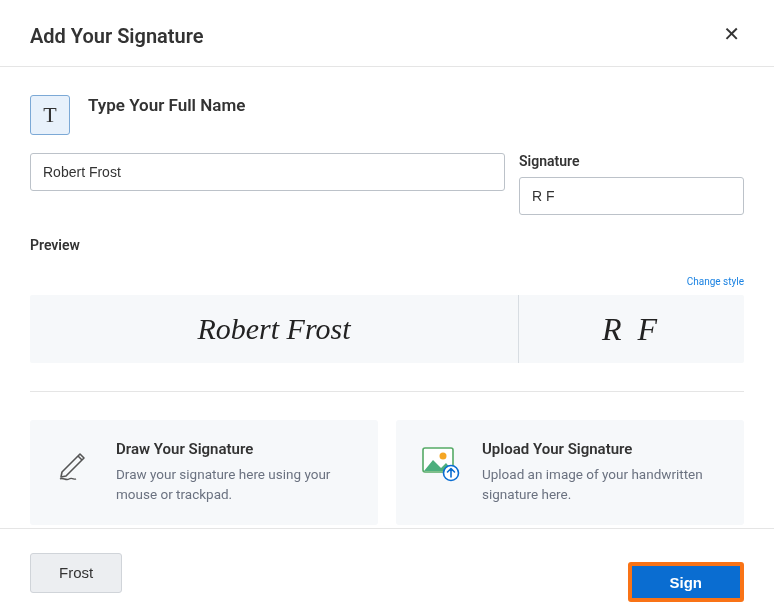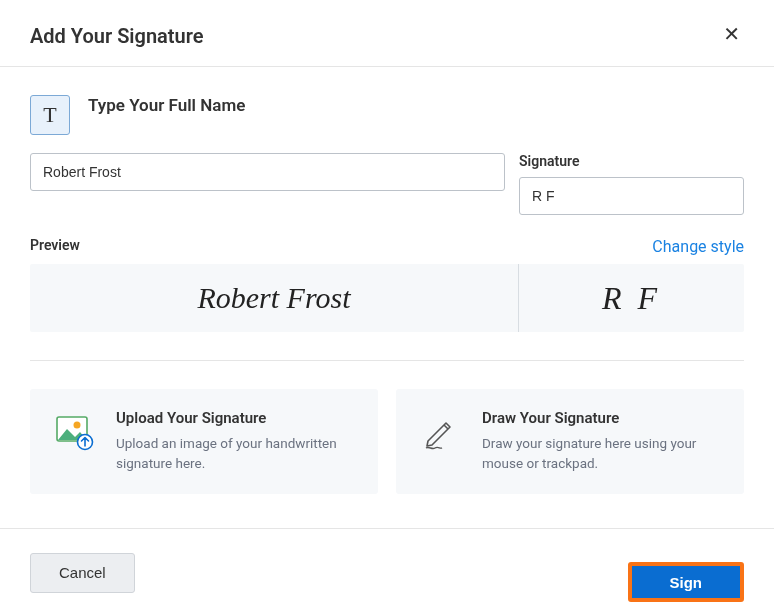--- a/index.html
+++ b/index.html
@@ -92,24 +92,25 @@
       display: flex;
       justify-content: space-between;
       margin-bottom: 8px;
     }
     .preview-label {
       font-size: 14px;
       font-weight: 600;
       color: #333;
     }
     .change-style {
-      font-size: 16px;
+      font-size: 10px;
       color: #1a82e2;
       text-decoration: none;
       cursor: pointer;
+      margin-top: 39px;
     }
     .preview-box {
       display: flex;
       background: #f6f8fa;
       border-radius: 2px;
       height: 68px;
       margin-bottom: 28px;
     }
     .preview-sig {
       flex: 1;
@@ -239,48 +240,48 @@
   </div>
 
   <div class="preview-box">
     <div class="preview-sig">Robert Frost</div>
     <div class="preview-init">R F</div>
   </div>
 
   <hr class="divider">
 
   <div class="cards">
+    <div class="card">
+      <div class="card-icon">
+        <svg width="40" height="40" viewBox="0 0 40 40" fill="none">
+          <path d="M8 30 L26 12 L30 16 L12 34 L7 35 L8 30 Z" stroke="#555" stroke-width="1.6" fill="none" stroke-linejoin="round"></path>
+          <path d="M24 14 L28 18" stroke="#555" stroke-width="1.6"></path>
+          <path d="M6 37 C9 35 12 39 15 37 C18 35 20 38 22 37" stroke="#555" stroke-width="1.4" fill="none"></path>
+        </svg>
+      </div>
+      <div class="card-text">
+        <h3>Draw Your Signature</h3>
+        <p>Draw your signature here using your mouse or trackpad.</p>
+      </div>
+    </div>
+
     <div class="card">
       <div class="card-icon">
         <svg width="42" height="42" viewBox="0 0 42 42">
           <rect x="4" y="7" width="30" height="24" rx="2" fill="#fff" stroke="#5a6" stroke-width="1.6"></rect>
           <circle cx="24" cy="15" r="3.5" fill="#f5a623"></circle>
           <path d="M5 30 L14 19 L22 27 L27 22 L33 29 L33 30 Z" fill="#4caf7d"></path>
           <circle cx="32" cy="32" r="7.5" fill="#fff" stroke="#0a6dd1" stroke-width="1.6"></circle>
           <path d="M32 28 L32 36 M28.5 31 L32 27.5 L35.5 31" stroke="#0a6dd1" stroke-width="1.6" fill="none" stroke-linecap="round" stroke-linejoin="round"></path>
         </svg>
       </div>
       <div class="card-text">
         <h3>Upload Your Signature</h3>
         <p>Upload an image of your handwritten signature here.</p>
       </div>
     </div>
-
-    <div class="card">
-      <div class="card-icon">
-        <svg width="40" height="40" viewBox="0 0 40 40" fill="none">
-          <path d="M8 30 L26 12 L30 16 L12 34 L7 35 L8 30 Z" stroke="#555" stroke-width="1.6" fill="none" stroke-linejoin="round"></path>
-          <path d="M24 14 L28 18" stroke="#555" stroke-width="1.6"></path>
-          <path d="M6 37 C9 35 12 39 15 37 C18 35 20 38 22 37" stroke="#555" stroke-width="1.4" fill="none"></path>
-        </svg>
-      </div>
-      <div class="card-text">
-        <h3>Draw Your Signature</h3>
-        <p>Draw your signature here using your mouse or trackpad.</p>
-      </div>
-    </div>
   </div>
 </div>
 
 <div class="footer">
-  <button class="btn btn-cancel">Cancel</button>
+  <button class="btn btn-cancel">Frost</button>
   <button class="btn btn-sign">Sign</button>
 </div>
 
 </body></html>

